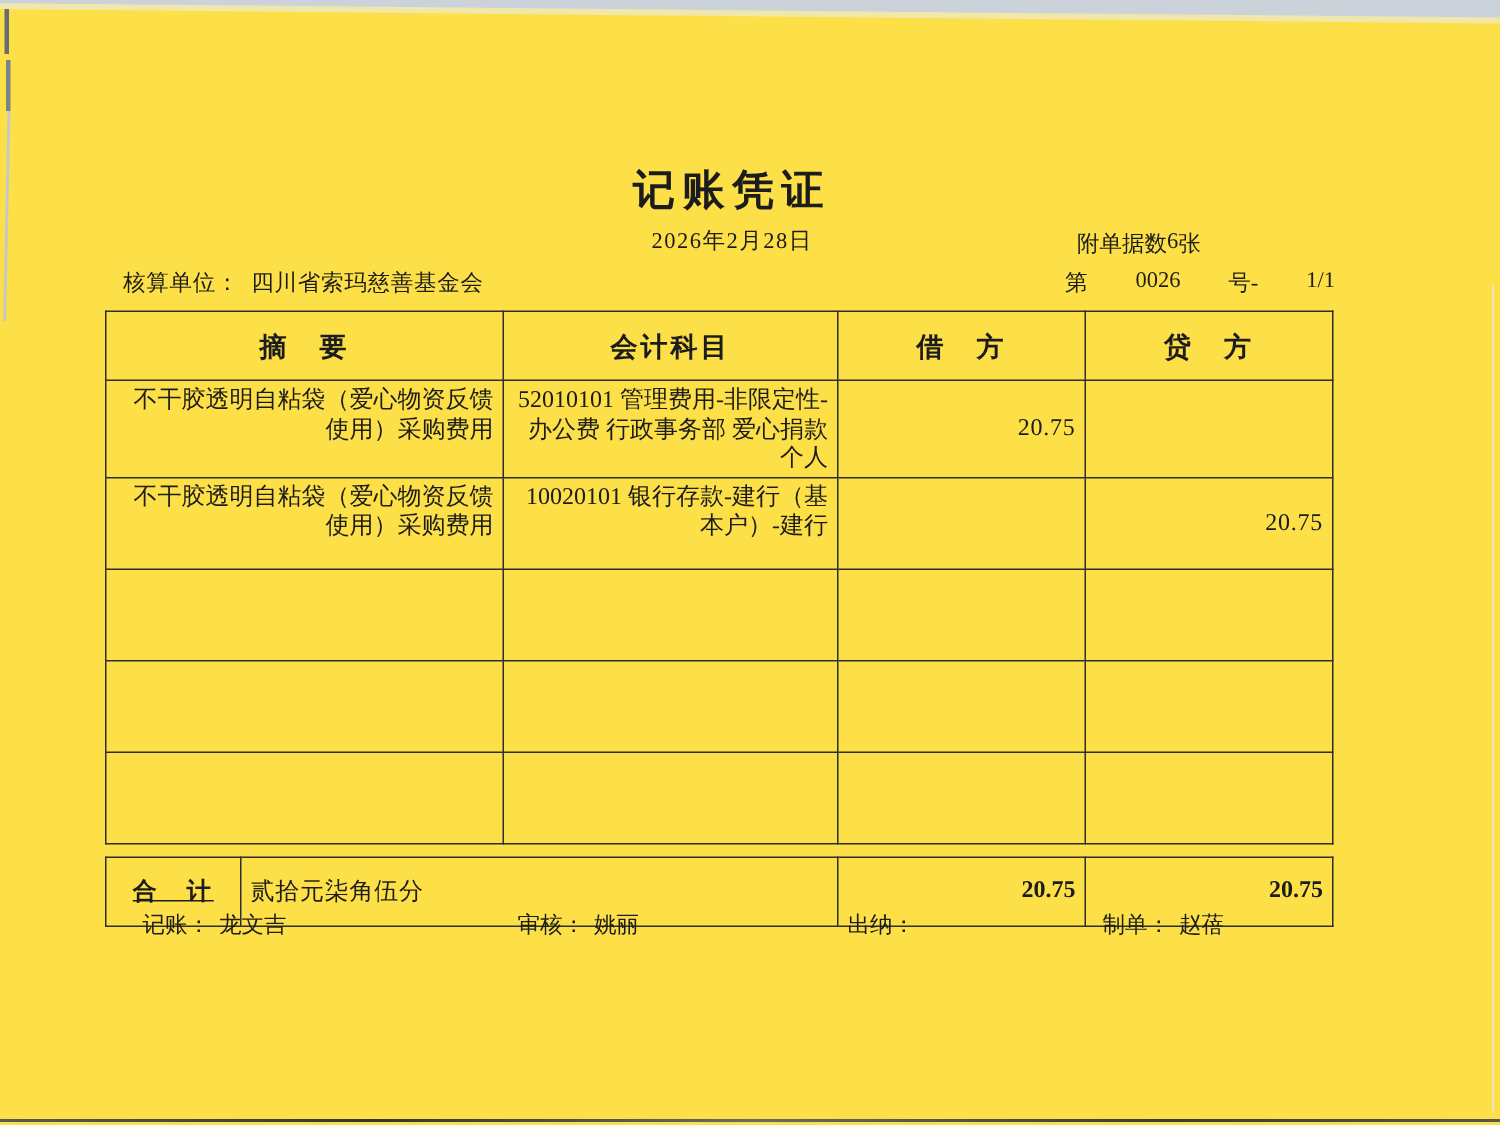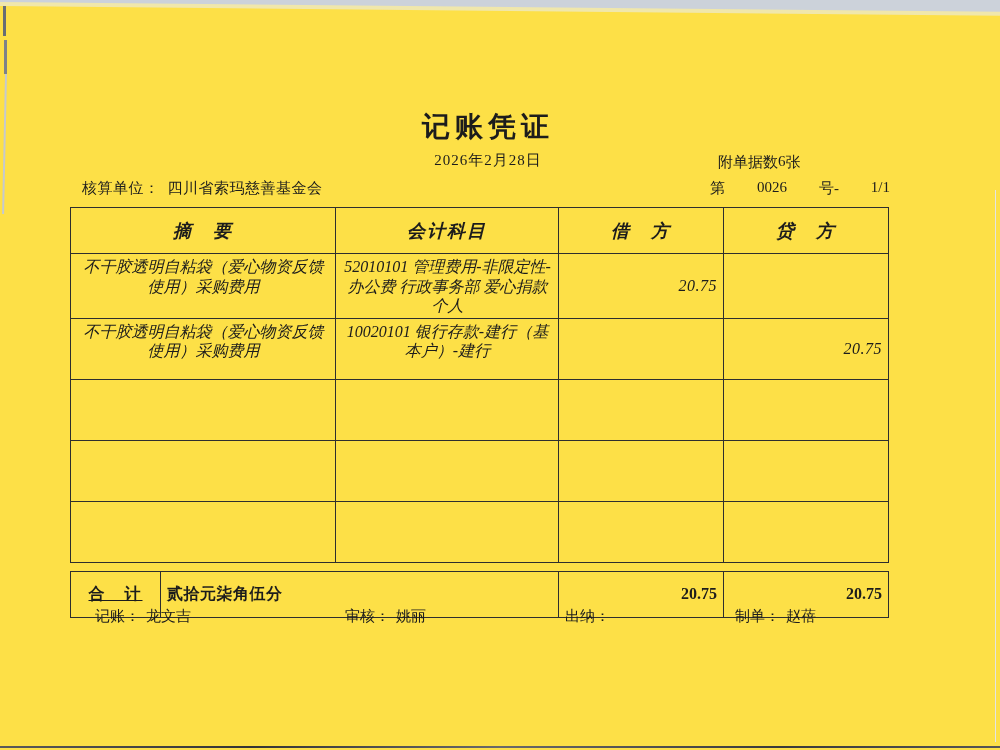--- a/index.html
+++ b/index.html
@@ -34,31 +34,31 @@
     justify-content:flex-start;font-size:15px;}
   .info-line2{position:absolute;top:179px;right:110px;width:180px;display:flex;
     justify-content:space-between;font-size:15px;}
   .unit-line{position:absolute;top:179px;left:82px;font-size:15px;letter-spacing:.5px;}
   .unit-line .lbl{margin-right:8px;}
 
   
   .vtable{position:absolute;left:70px;top:207px;width:818px;}
   table{border-collapse:collapse;table-layout:fixed;width:818px;}
   td{border:1.4px solid #2e2e2e;overflow:hidden;}
-  .grid-main td{font-size:16px;font-style:italic;}
+  .grid-main td{font-size:16px;}
   .hdr td{height:43px;text-align:center;font-weight:bold;font-size:18px;
     letter-spacing:2px;vertical-align:middle;}
   .drow td{height:55px;vertical-align:top;}
-  .c-sum,.c-acct{padding:3px 6px 2px 7px;line-height:1.22;text-align:center;}
+  .c-sum,.c-acct{padding:3px 6px 2px 7px;line-height:1.22;text-align:right;}
   .c-amt{text-align:right;vertical-align:middle !important;padding:0 6px 0 2px;
     font-size:15.5px;letter-spacing:.5px;}
   .grid-total{margin-top:8px;}
   .grid-total td{height:43px;vertical-align:middle;font-size:16px;}
   .t-label{text-align:center;font-weight:bold;letter-spacing:2px;font-size:17px;text-decoration:underline;}
-  .t-words{padding:0 6px;font-weight:bold;font-size:16.5px;letter-spacing:.5px;}
+  .t-words{padding:0 6px;font-weight:normal;font-size:16.5px;letter-spacing:.5px;}
   .t-amt{text-align:right;padding:0 6px;font-weight:600;font-size:15.5px;}
 
   
   .sig-row{position:absolute;top:607px;left:0;width:1000px;height:24px;font-size:15px;}
   .sig{position:absolute;white-space:nowrap;}
   .sig .lbl{margin-right:6px;}
   .sig-book{left:95px;}
   .sig-review{left:345px;}
   .sig-cash{left:565px;}
   .sig-make{left:735px;}

